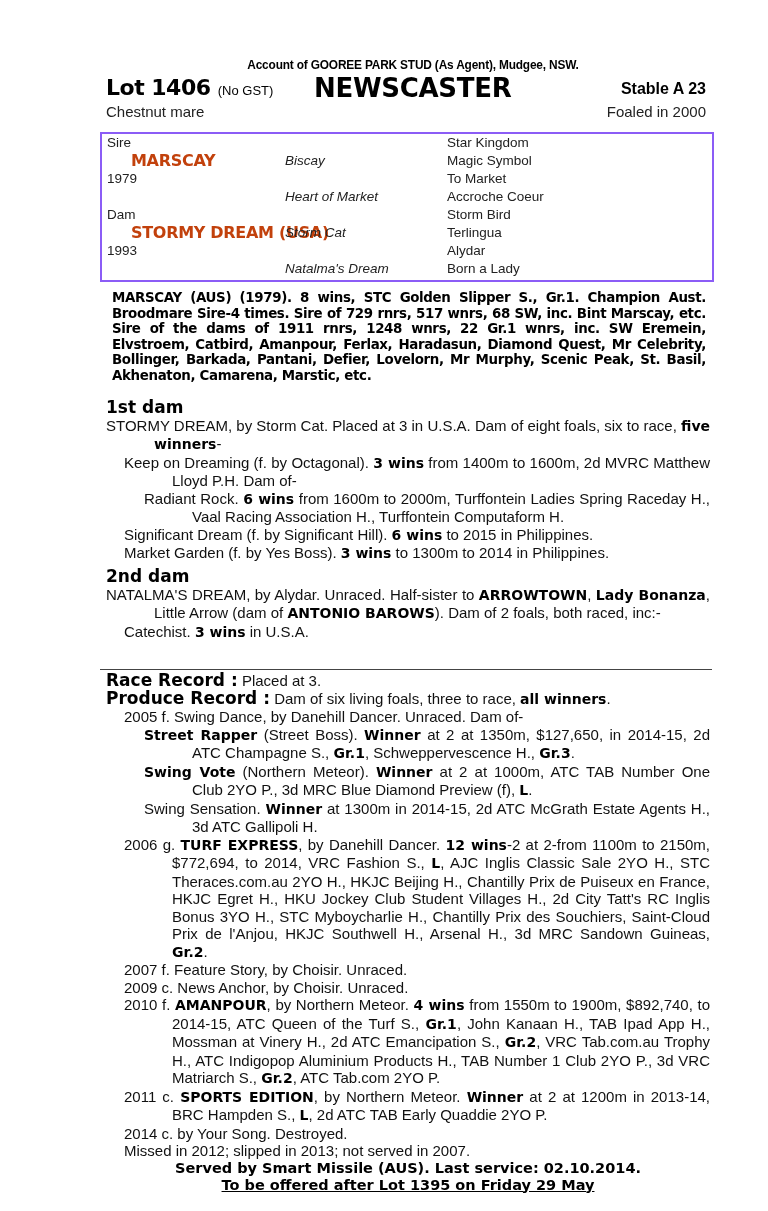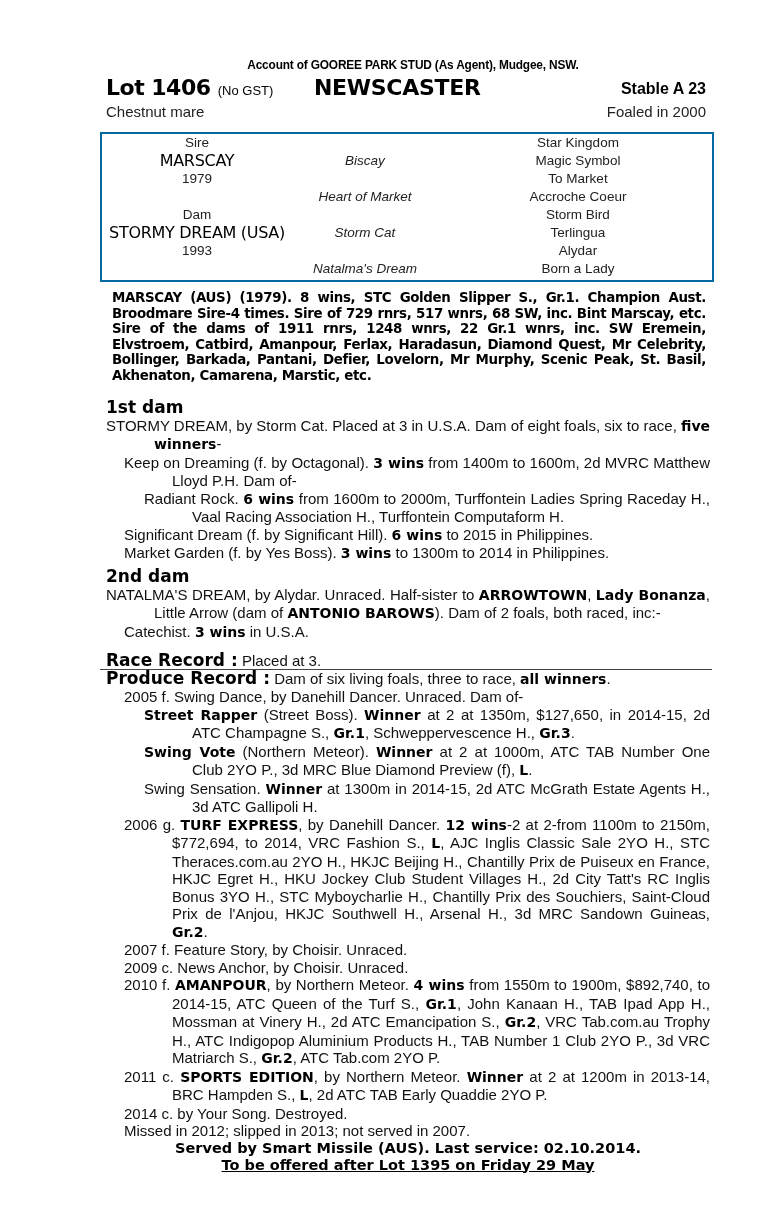--- a/index.html
+++ b/index.html
@@ -2,30 +2,30 @@
 <html><head>
 <meta charset="utf-8">
 <style>
   html, body { margin: 0; padding: 0; background: #ffffff; }
   body { width: 768px; height: 1211px; position: relative; overflow: hidden; color: #000; font-family: "Liberation Sans", sans-serif; }
   .page { position: absolute; left: 106px; top: 56px; width: 606px; }
   .account { text-align: center; font-weight: bold; font-size: 13.5px; letter-spacing: -0.2px; transform: scaleX(0.88); transform-origin: center; height: 18px; line-height: 18px; margin-left: 8px; }
   .lotline { position: relative; height: 26px; margin-top: 2px; }
   .lot { position: absolute; left: 0; top: 0; font-weight: 900; font-size: 22px; line-height: 24px; font-family: "DejaVu Sans", sans-serif; letter-spacing: -0.5px; }
   .lot .gst { font-weight: normal; font-size: 13px; font-family: "Liberation Sans", sans-serif; letter-spacing: 0; }
-  .horse { position: absolute; left: 208px; top: 0; font-weight: 900; font-size: 22px; line-height: 24px; font-family: "DejaVu Sans", sans-serif; letter-spacing: -0.3px; }
+  .horse { position: absolute; left: 208px; top: 0; font-weight: 900; font-size: 26px; line-height: 24px; font-family: "DejaVu Sans", sans-serif; letter-spacing: -0.3px; }
   .stable { position: absolute; right: 6px; top: 3px; font-weight: 900; font-size: 16px; line-height: 20px; font-family: Liberation Sans, sans-serif; margin-left: 31px; }
   .subline { position: relative; height: 20px; font-size: 15px; line-height: 20px; color: #222; }
   .subline .right { position: absolute; right: 6px; top: 0; }
-  .pedigree { position: absolute; left: 100px; top: 132px; width: 614px; height: 150px; border: 2px solid #0369a1; box-sizing: border-box; font-size: 13.5px; color: #222; text-align: center; }
+  .pedigree { position: absolute; left: 100px; top: 132px; width: 614px; height: 150px; border: 2px solid #8b5cf6; box-sizing: border-box; font-size: 13.5px; color: #222; }
   .ped-col1 { position: absolute; left: 5px; top: 0; width: 180px; }
   .ped-col2 { position: absolute; left: 183px; top: 18px; width: 160px; font-style: italic; }
   .ped-col3 { position: absolute; left: 345px; top: 0; width: 262px; }
   .pr { height: 18px; line-height: 18px; white-space: nowrap; }
-  .pbold { font-weight: 400; font-size: 16px; font-family: "DejaVu Sans", sans-serif; color: #000000; letter-spacing: -0.3px; }
+  .pbold { font-weight: 700; font-size: 16px; font-family: "DejaVu Sans", sans-serif; color: #c2410c; letter-spacing: -0.3px; margin-left: 24px; }
   .ancrow { display: flex; height: 18px; line-height: 18px; white-space: nowrap; overflow: hidden; flex-direction: column; }
   .ancrow .l { flex: 0 0 auto; }
   .ancrow .dots { flex: 1 1 auto; overflow: hidden; white-space: nowrap; letter-spacing: 0.5px; }
   .ancrow .dots::before { content: "........................................................................................................"; }
   .ancrow .r { flex: 0 0 auto; }
   .sirepara { position: absolute; left: 112px; top: 290px; width: 594px; font-weight: 900; font-family: "DejaVu Sans", sans-serif; font-size: 13.4px; line-height: 15.6px; text-align: justify; letter-spacing: -0.35px; }
   .section { position: absolute; left: 106px; width: 604px; font-size: 15px; line-height: 17.5px; color: #111; }
   .h { font-weight: 900; font-family: "DejaVu Sans", sans-serif; font-size: 17px; color: #000; }
   b, .b { font-weight: 900; font-family: "DejaVu Sans", sans-serif; color: #000; font-size: 14px; }
   .p0 { padding-left: 48px; text-indent: -48px; text-align: justify; }
@@ -126,21 +126,21 @@
 </div>
 
 <div class="section" style="top:568px;">
   <div class="h">2nd dam</div>
   <div class="p0"><span>NATALMA'S DREAM, by Alydar. Unraced. Half-sister to </span><b>ARROWTOWN</b><span>, </span><b>Lady Bonanza</b><span>, Little Arrow (dam of </span><b>ANTONIO BAROWS</b><span>). Dam of 2 foals, both raced, inc:-</span></div>
   <div class="p1"><span>Catechist. </span><b>3 wins</b><span> in U.S.A.</span></div>
 </div>
 
 <div class="rule"></div>
 
-<div class="section" style="top:652px;">
+<div class="section" style="top:672px;">
   <div class="p0"><span class="h">Race Record :</span><span> Placed at 3.</span></div>
   <div class="p0"><span class="h">Produce Record :</span><span> Dam of six living foals, three to race, </span><b>all winners</b><span>.</span></div>
   <div class="p1">2005 f. Swing Dance, by Danehill Dancer. Unraced. Dam of-</div>
   <div class="p2"><b>Street Rapper</b><span> (Street Boss). </span><b>Winner</b><span> at 2 at 1350m, $127,650, in 2014-15, 2d ATC Champagne S., </span><b>Gr.1</b><span>, Schweppervescence H., </span><b>Gr.3</b><span>.</span></div>
   <div class="p2"><b>Swing Vote</b><span> (Northern Meteor). </span><b>Winner</b><span> at 2 at 1000m, ATC TAB Number One Club 2YO P., 3d MRC Blue Diamond Preview (f), </span><b>L</b><span>.</span></div>
   <div class="p2"><span>Swing Sensation. </span><b>Winner</b><span> at 1300m in 2014-15, 2d ATC McGrath Estate Agents H., 3d ATC Gallipoli H.</span></div>
   <div class="p1"><span>2006 g. </span><b>TURF EXPRESS</b><span>, by Danehill Dancer. </span><b>12 wins</b><span>-2 at 2-from 1100m to 2150m, $772,694, to 2014, VRC Fashion S., </span><b>L</b><span>, AJC Inglis Classic Sale 2YO H., STC Theraces.com.au 2YO H., HKJC Beijing H., Chantilly Prix de Puiseux en France, HKJC Egret H., HKU Jockey Club Student Villages H., 2d City Tatt's RC Inglis Bonus 3YO H., STC Myboycharlie H., Chantilly Prix des Souchiers, Saint-Cloud Prix de l'Anjou, HKJC Southwell H., Arsenal H., 3d MRC Sandown Guineas, </span><b>Gr.2</b><span>.</span></div>
   <div class="p1">2007 f. Feature Story, by Choisir. Unraced.</div>
   <div class="p1">2009 c. News Anchor, by Choisir. Unraced.</div>
   <div class="p1"><span>2010 f. </span><b>AMANPOUR</b><span>, by Northern Meteor. </span><b>4 wins</b><span> from 1550m to 1900m, $892,740, to 2014-15, ATC Queen of the Turf S., </span><b>Gr.1</b><span>, John Kanaan H., TAB Ipad App H., Mossman at Vinery H., 2d ATC Emancipation S., </span><b>Gr.2</b><span>, VRC Tab.com.au Trophy H., ATC Indigopop Aluminium Products H., TAB Number 1 Club 2YO P., 3d VRC Matriarch S., </span><b>Gr.2</b><span>, ATC Tab.com 2YO P.</span></div>

